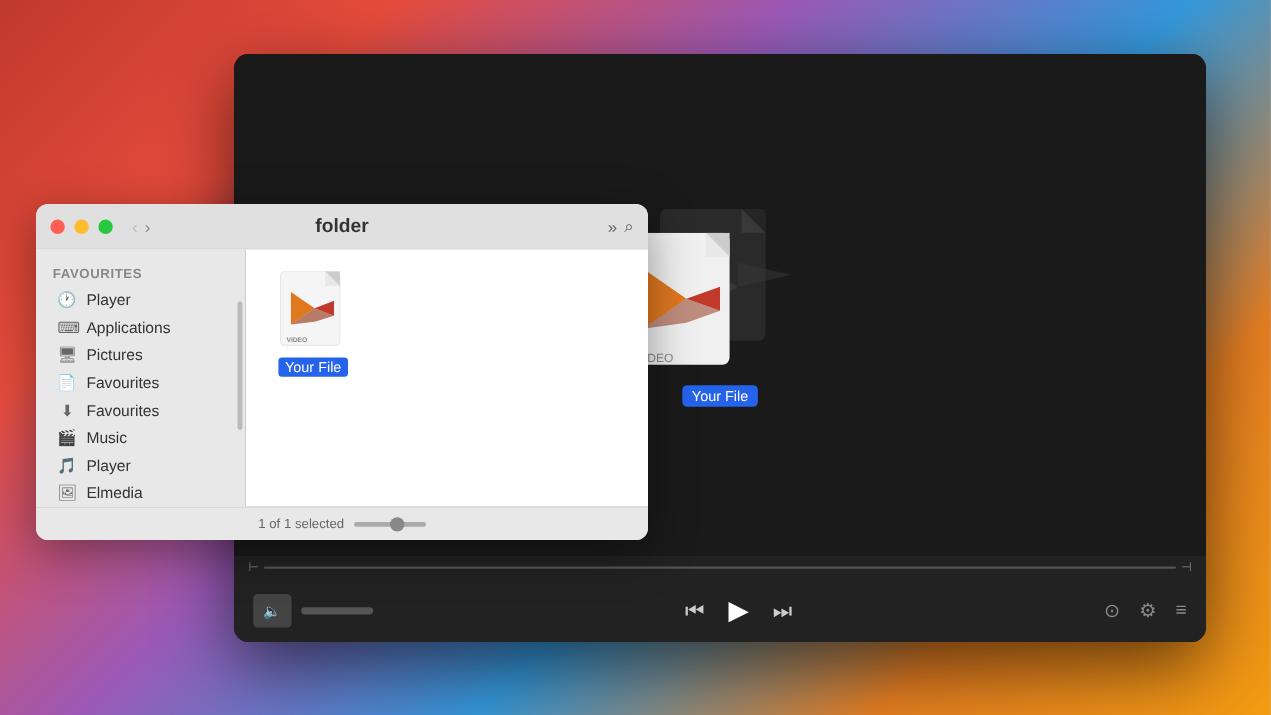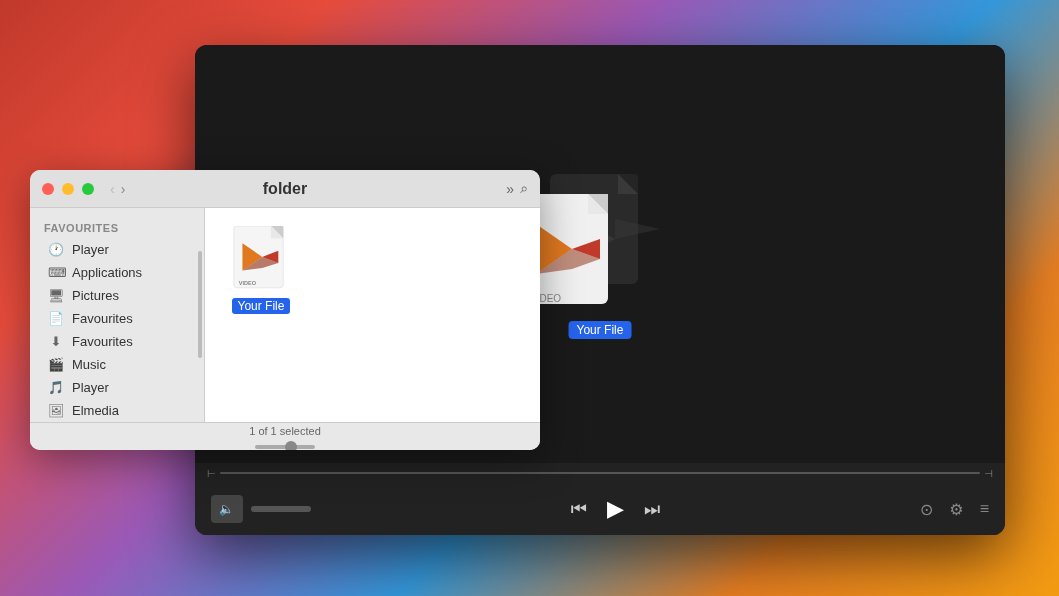--- a/index.html
+++ b/index.html
@@ -355,21 +355,20 @@
       height: 28px;
       background: #e8e8e8;
       border-top: 1px solid #ccc;
       display: flex;
       align-items: center;
       justify-content: center;
       font-size: 11px;
       color: #666;
       gap: 8px;
       padding: 0 12px;
-      flex-direction: column;
     }
 
     .status-zoom {
       display: flex;
       align-items: center;
       gap: 4px;
     }
 
     .zoom-slider {
       width: 60px;

